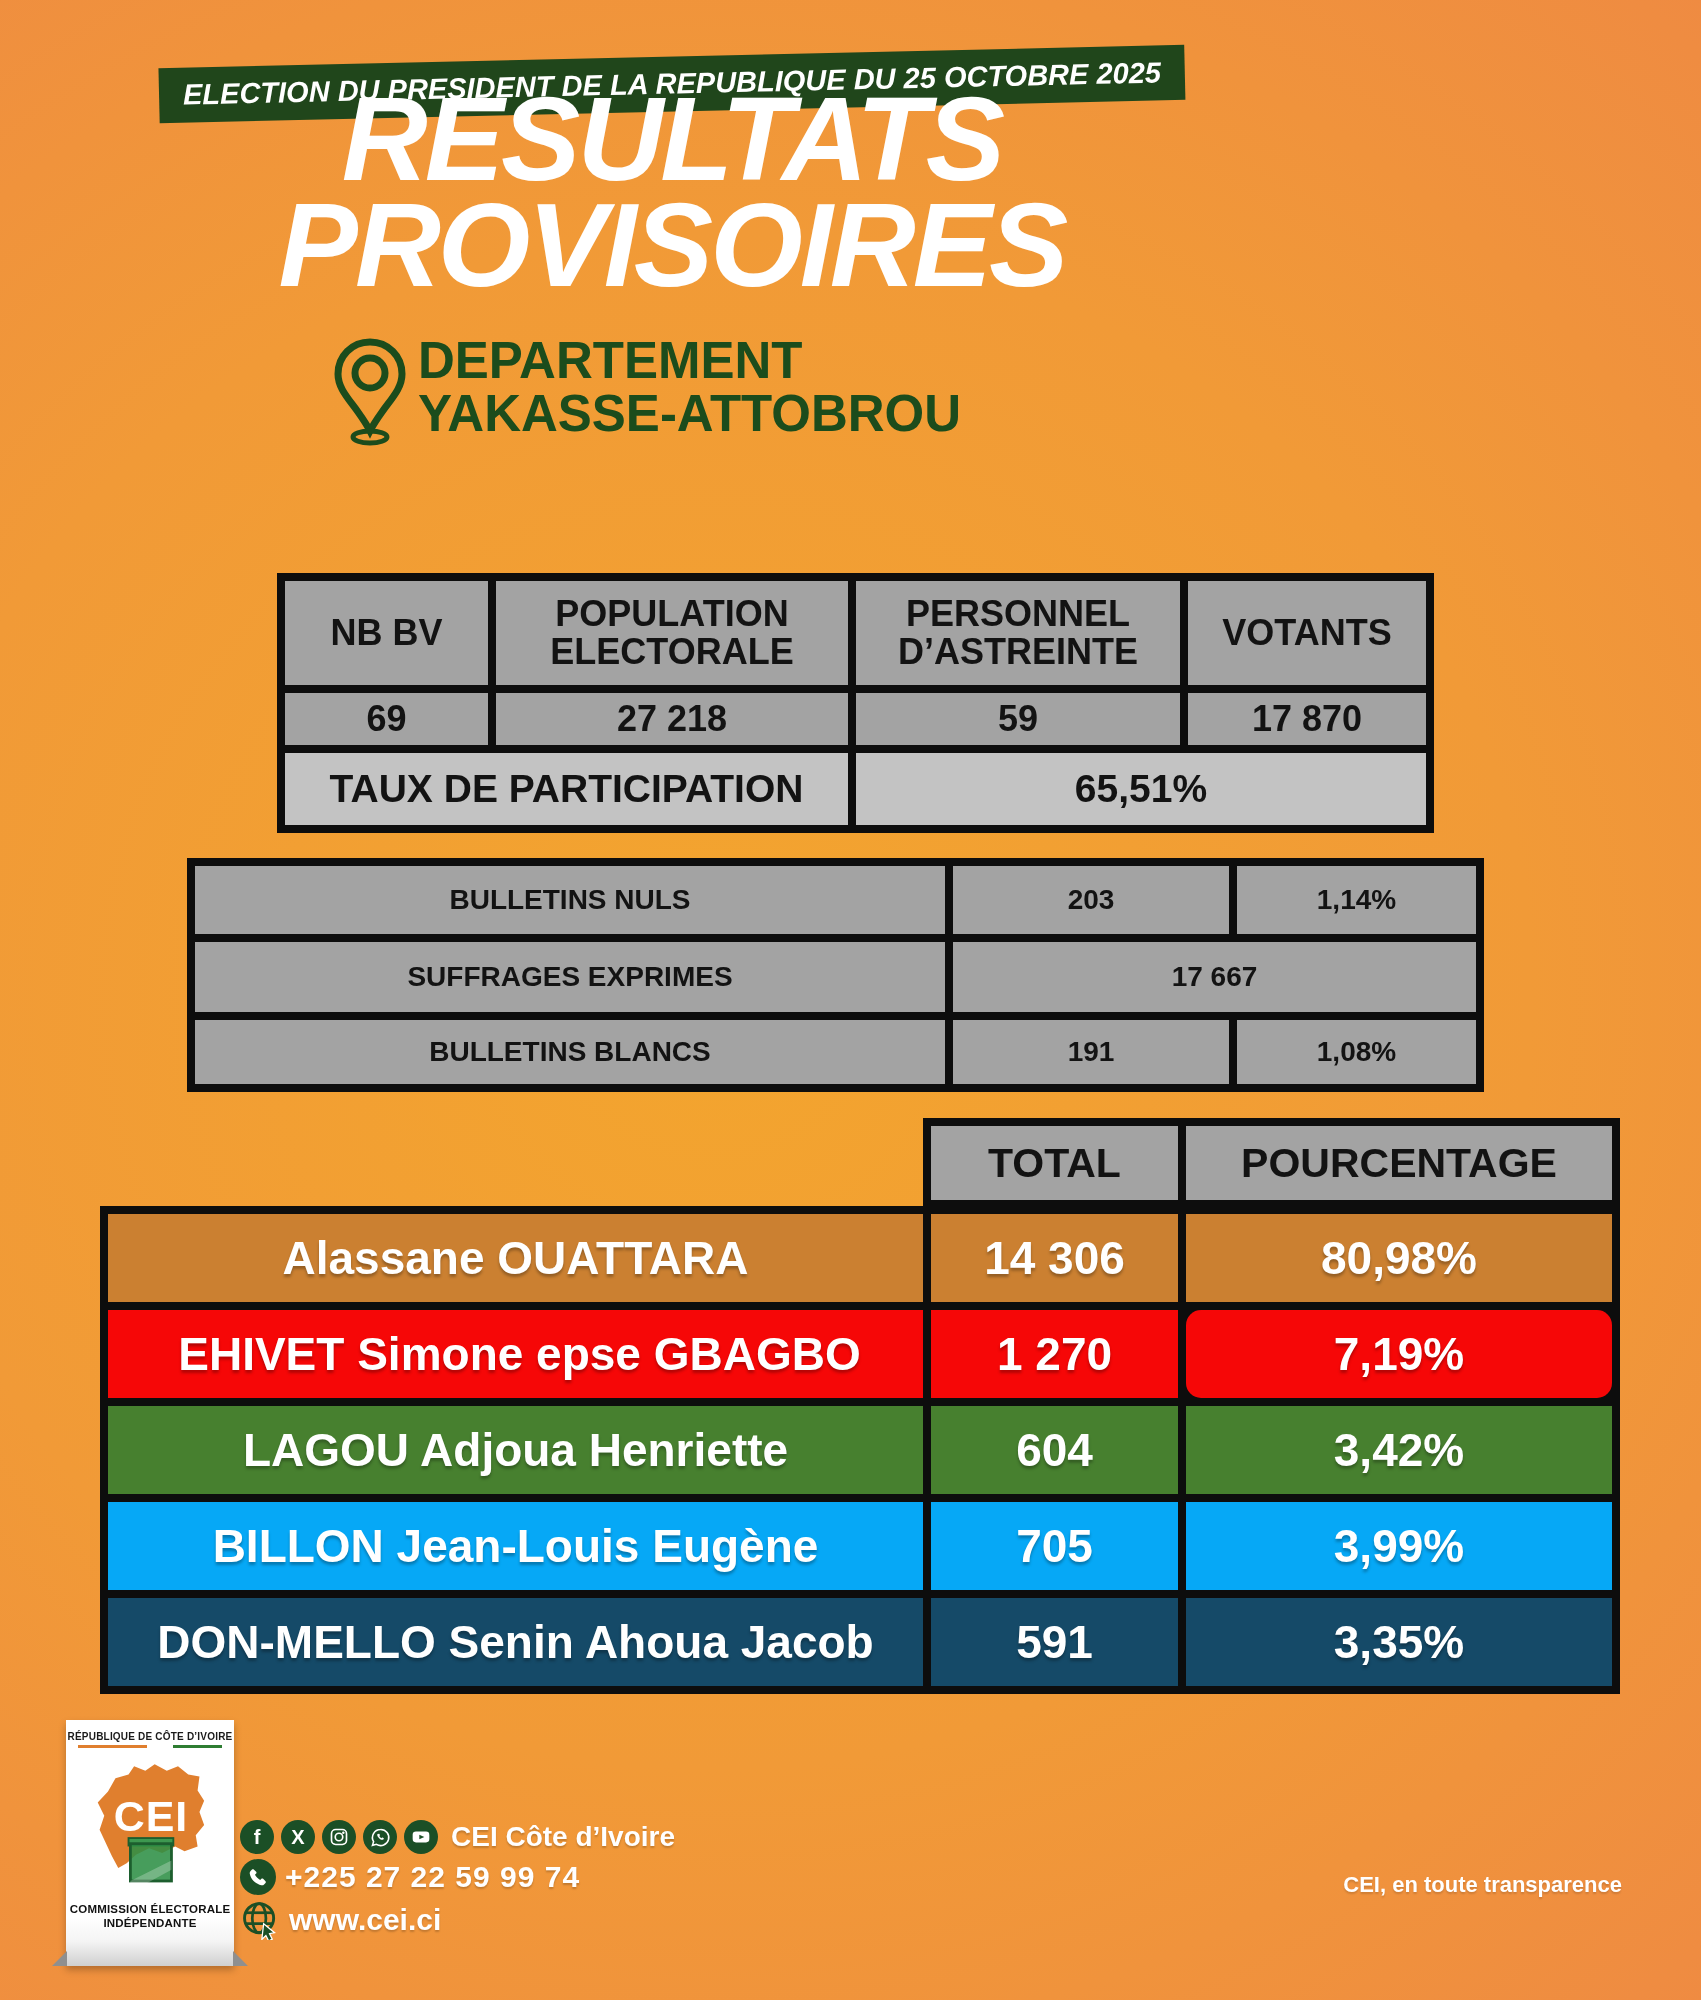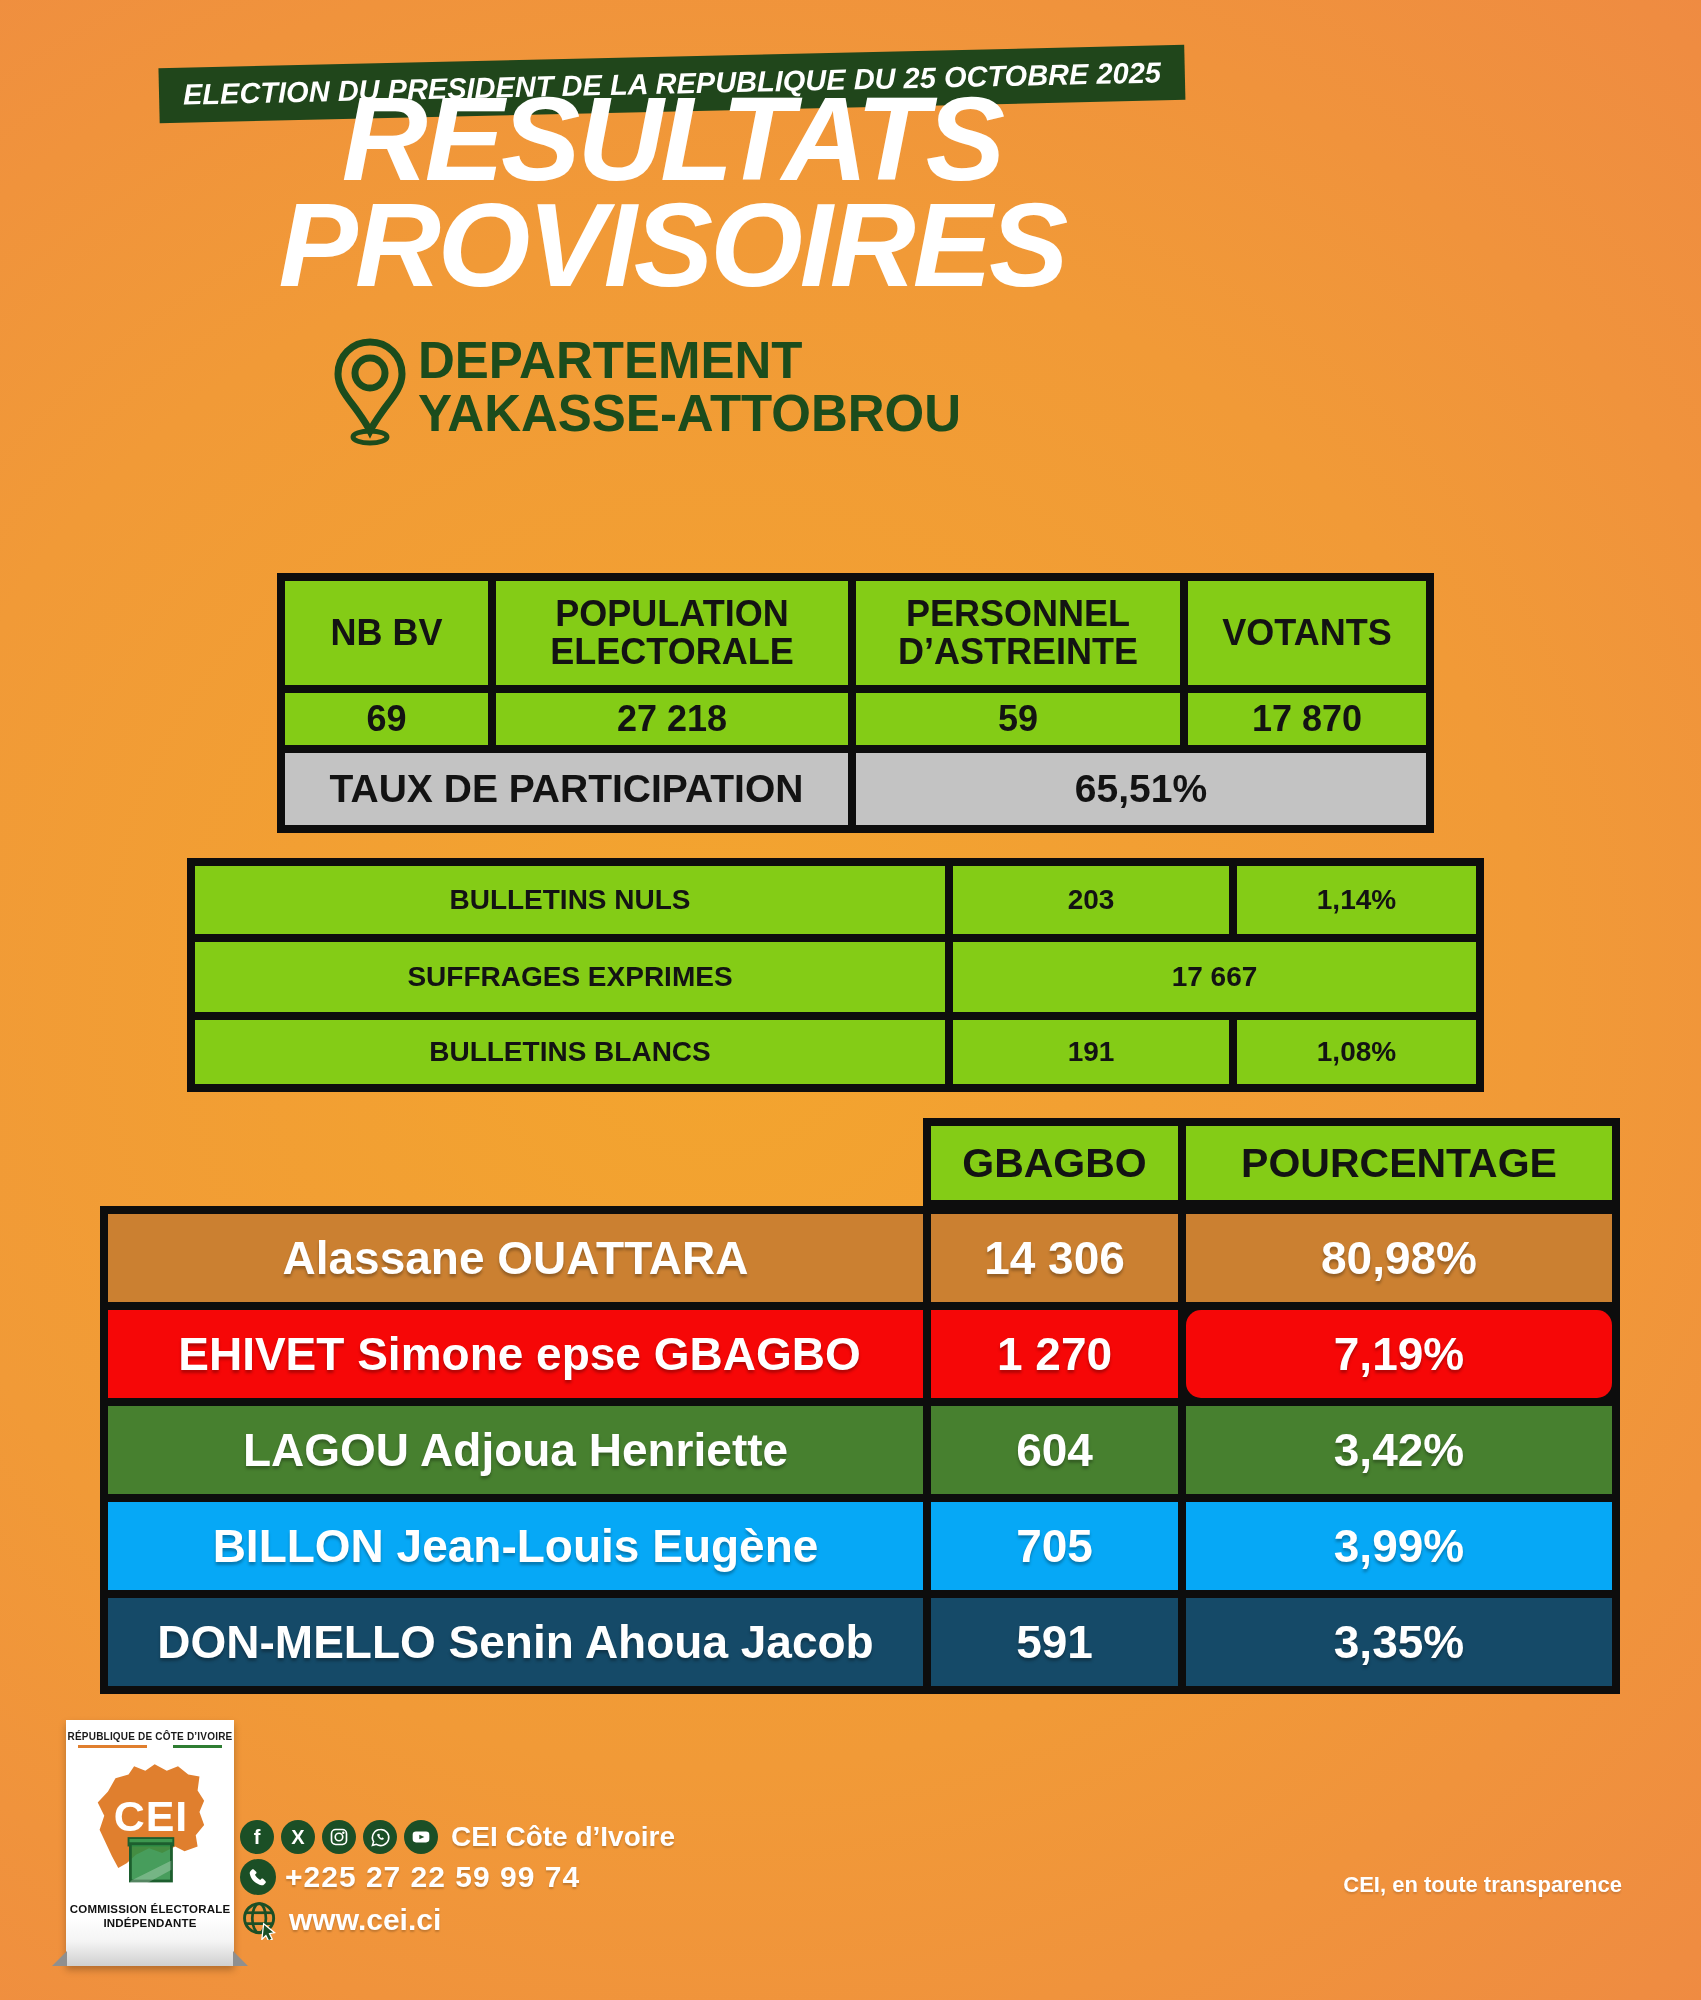--- a/index.html
+++ b/index.html
@@ -22,21 +22,21 @@
     color:#ffffff; text-align:center; white-space:nowrap;
     font-weight:bold; font-style:italic; font-size:119px; line-height:106px; letter-spacing:-3px;
   }
   
   .department { position:absolute; left:330px; top:334px; display:flex; align-items:flex-start; color:#1c4c1c; }
   .pin { width:80px; height:110px; flex:0 0 auto; margin-top:2px; }
   .dep-text { margin-left:8px; font-weight:bold; font-size:51px; line-height:53px; letter-spacing:0px; white-space:nowrap; }
   
   .blkgrid { position:absolute; display:grid; gap:8px; padding:8px; background:#0d0d0d; }
   .cell {
-    background:#84cc16; color:#131313; font-weight:bold; text-align:center;
+    background:#a3a3a3; color:#131313; font-weight:bold; text-align:center;
     display:flex; align-items:center; justify-content:center;
   }
   
   .t1 { left:277px; top:573px; grid-template-columns:203px 352px 324px 238px; grid-template-rows:104px 52px 72px; }
   .t1 .h  { font-size:36px; line-height:38px; }
   .t1 .v  { font-size:36px; }
   .t1 .part { background:#c3c3c3; font-size:39px; }
   .span12 { grid-column:1 / 3; }
   .span34 { grid-column:3 / 5; }
   
@@ -125,21 +125,21 @@
     <div class="cell">203</div>
     <div class="cell">1,14%</div>
     <div class="cell">SUFFRAGES EXPRIMES</div>
     <div class="cell span23">17 667</div>
     <div class="cell">BULLETINS BLANCS</div>
     <div class="cell">191</div>
     <div class="cell">1,08%</div>
   </div>
 
   <div class="blkgrid t3h">
-    <div class="cell">GBAGBO</div>
+    <div class="cell">TOTAL</div>
     <div class="cell">POURCENTAGE</div>
   </div>
 
   <div class="blkgrid t3">
     <div class="ccell" style="background: rgb(203, 128, 49);">Alassane OUATTARA</div>
     <div class="ccell" style="background: rgb(203, 128, 49);">14 306</div>
     <div class="ccell" style="background: rgb(203, 128, 49);">80,98%</div>
 
     <div class="ccell" style="background: rgb(246, 7, 7); padding-left: 8px;">EHIVET Simone epse GBAGBO</div>
     <div class="ccell" style="background: rgb(246, 7, 7);">1 270</div>

